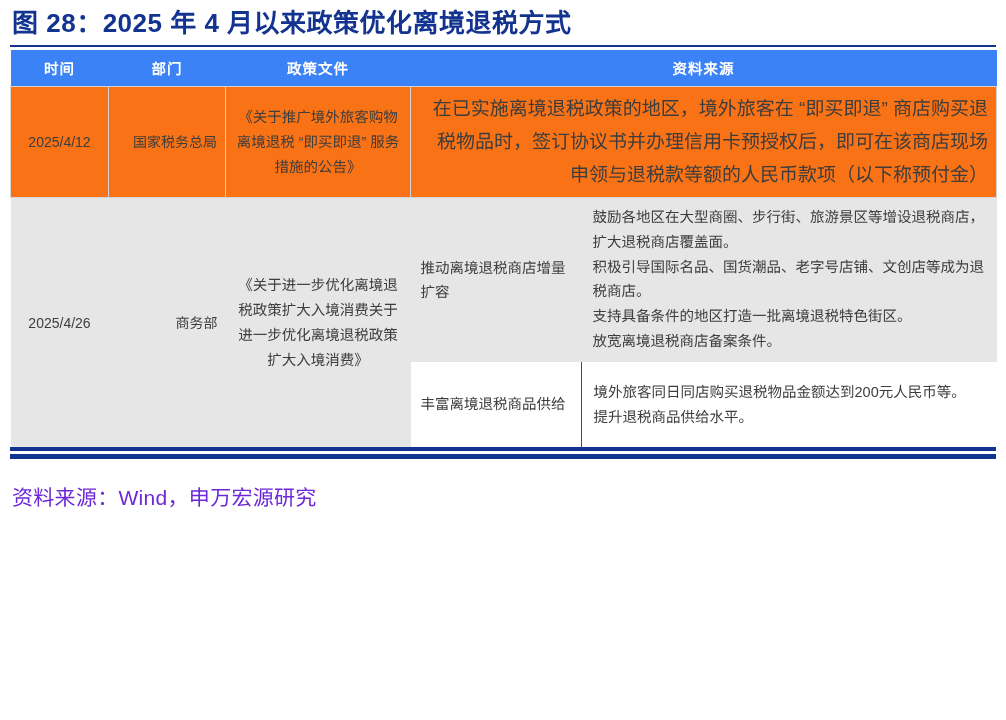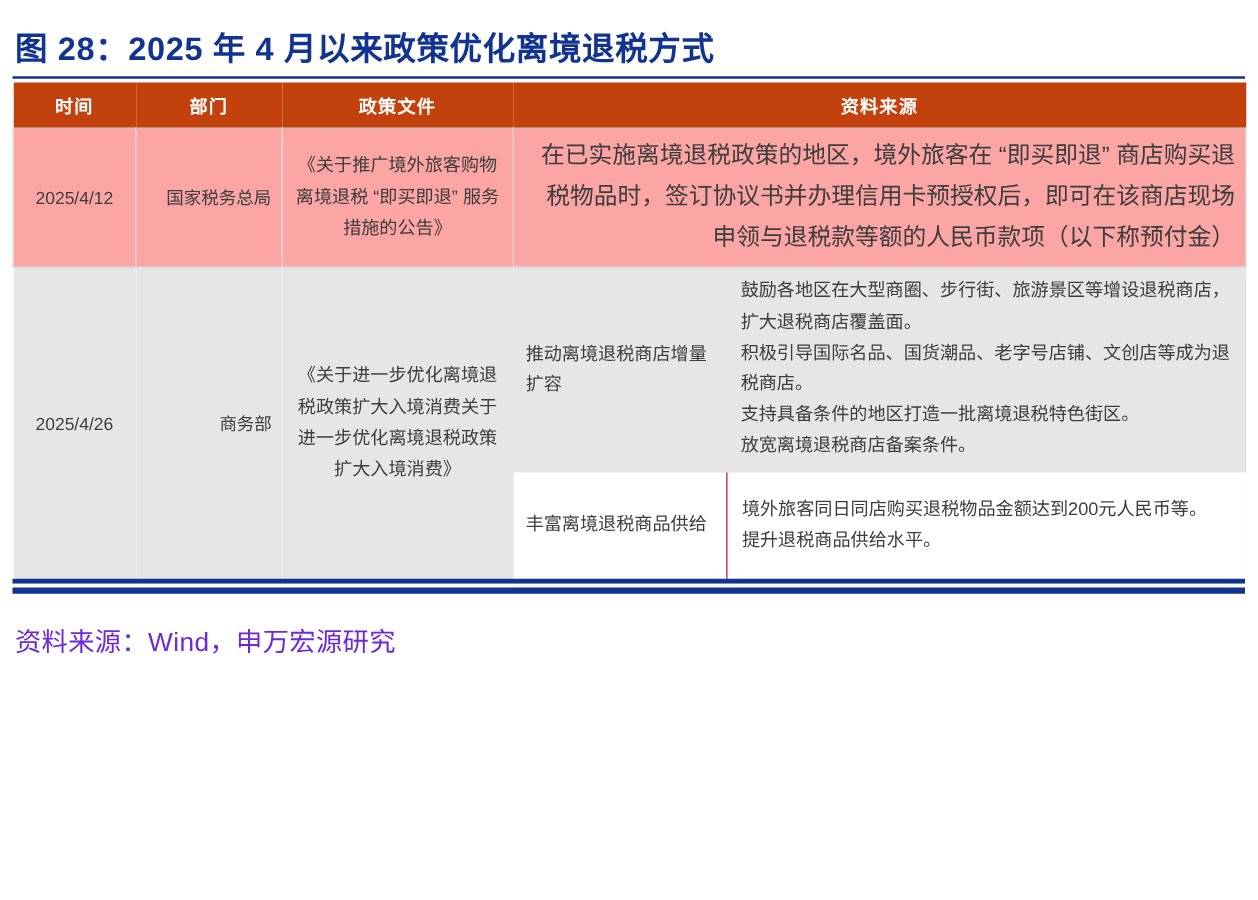--- a/index.html
+++ b/index.html
@@ -14,21 +14,21 @@
     font-family: "Liberation Sans", "DejaVu Sans", sans-serif;
     -webkit-font-smoothing: antialiased;
     overflow: hidden;
   }
 
   .page {
     position: relative;
     width: 1006px;
     height: 720px;
     box-sizing: border-box;
-    padding: 16px 10px;
+    padding: 0 10px;
   }
 
   
   .fig-title {
     font-size: 26px;
     font-weight: bold;
     color: #12338F;
     letter-spacing: 0.5px;
     line-height: 1.05;
     padding: 10px 0 6px 2px;
@@ -53,38 +53,38 @@
     font-size: 13.5px;
     color: #3d3d3d;
   }
 
   table.policy-table col.c-time    { width: 98px;  }
   table.policy-table col.c-dept    { width: 117px; }
   table.policy-table col.c-doc     { width: 185px; }
   table.policy-table col.c-content { width: 586px; }
 
   thead th {
-    background: #c2410c;
+    background: #3b82f6;
     color: #ffffff;
     font-size: 14.5px;
     font-weight: bold;
     letter-spacing: 1px;
     padding: 7px 4px 8px 4px;
     text-align: center;
     border: none;
   }
 
   tbody td {
     border: 1px solid #d4d4d4;
     vertical-align: middle;
     padding: 6px 8px;
     line-height: 1.62;
   }
 
-  .row-white > td { background: #fca5a5; }
+  .row-white > td { background: #f97316; }
 
   
   .cell-time    { text-align: center; font-size: 14px; color: #3d3d3d; }
   .cell-dept    { text-align: right; font-size: 14px; color: #3d3d3d; margin-top: 24px; }
   .cell-doc     { text-align: center; font-size: 14.5px; color: #3d3d3d; line-height: 1.72; }
   .cell-content { text-align: right;   font-size: 19px; color: #3d3d3d; line-height: 1.72; }
 
   
   .row-gray > td {
     background: #e6e6e6;

